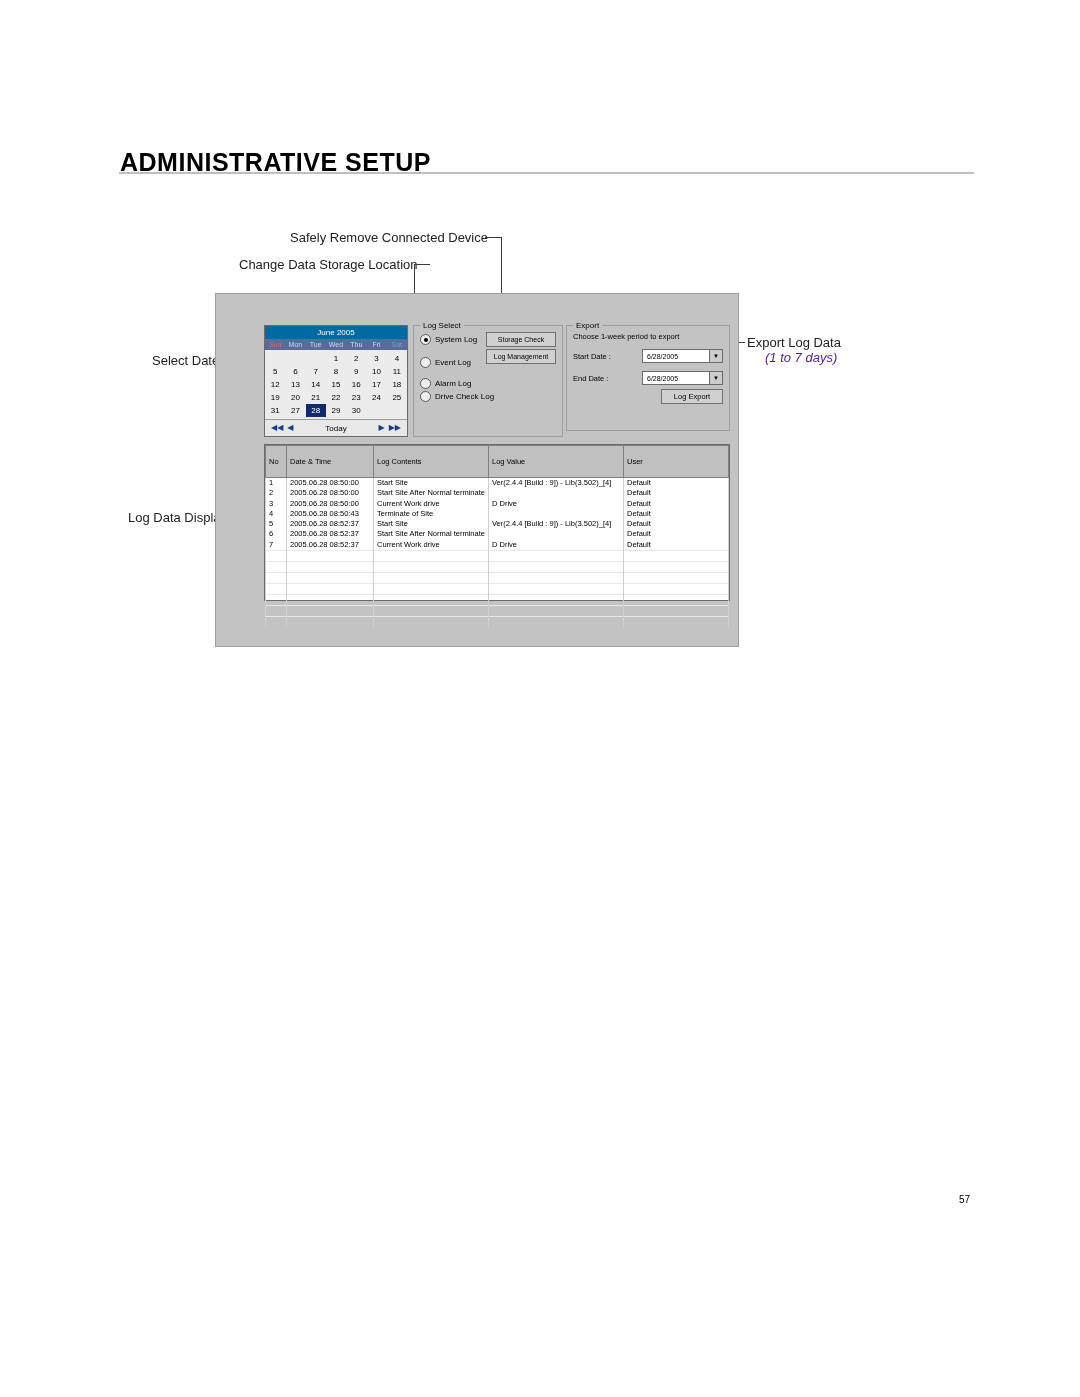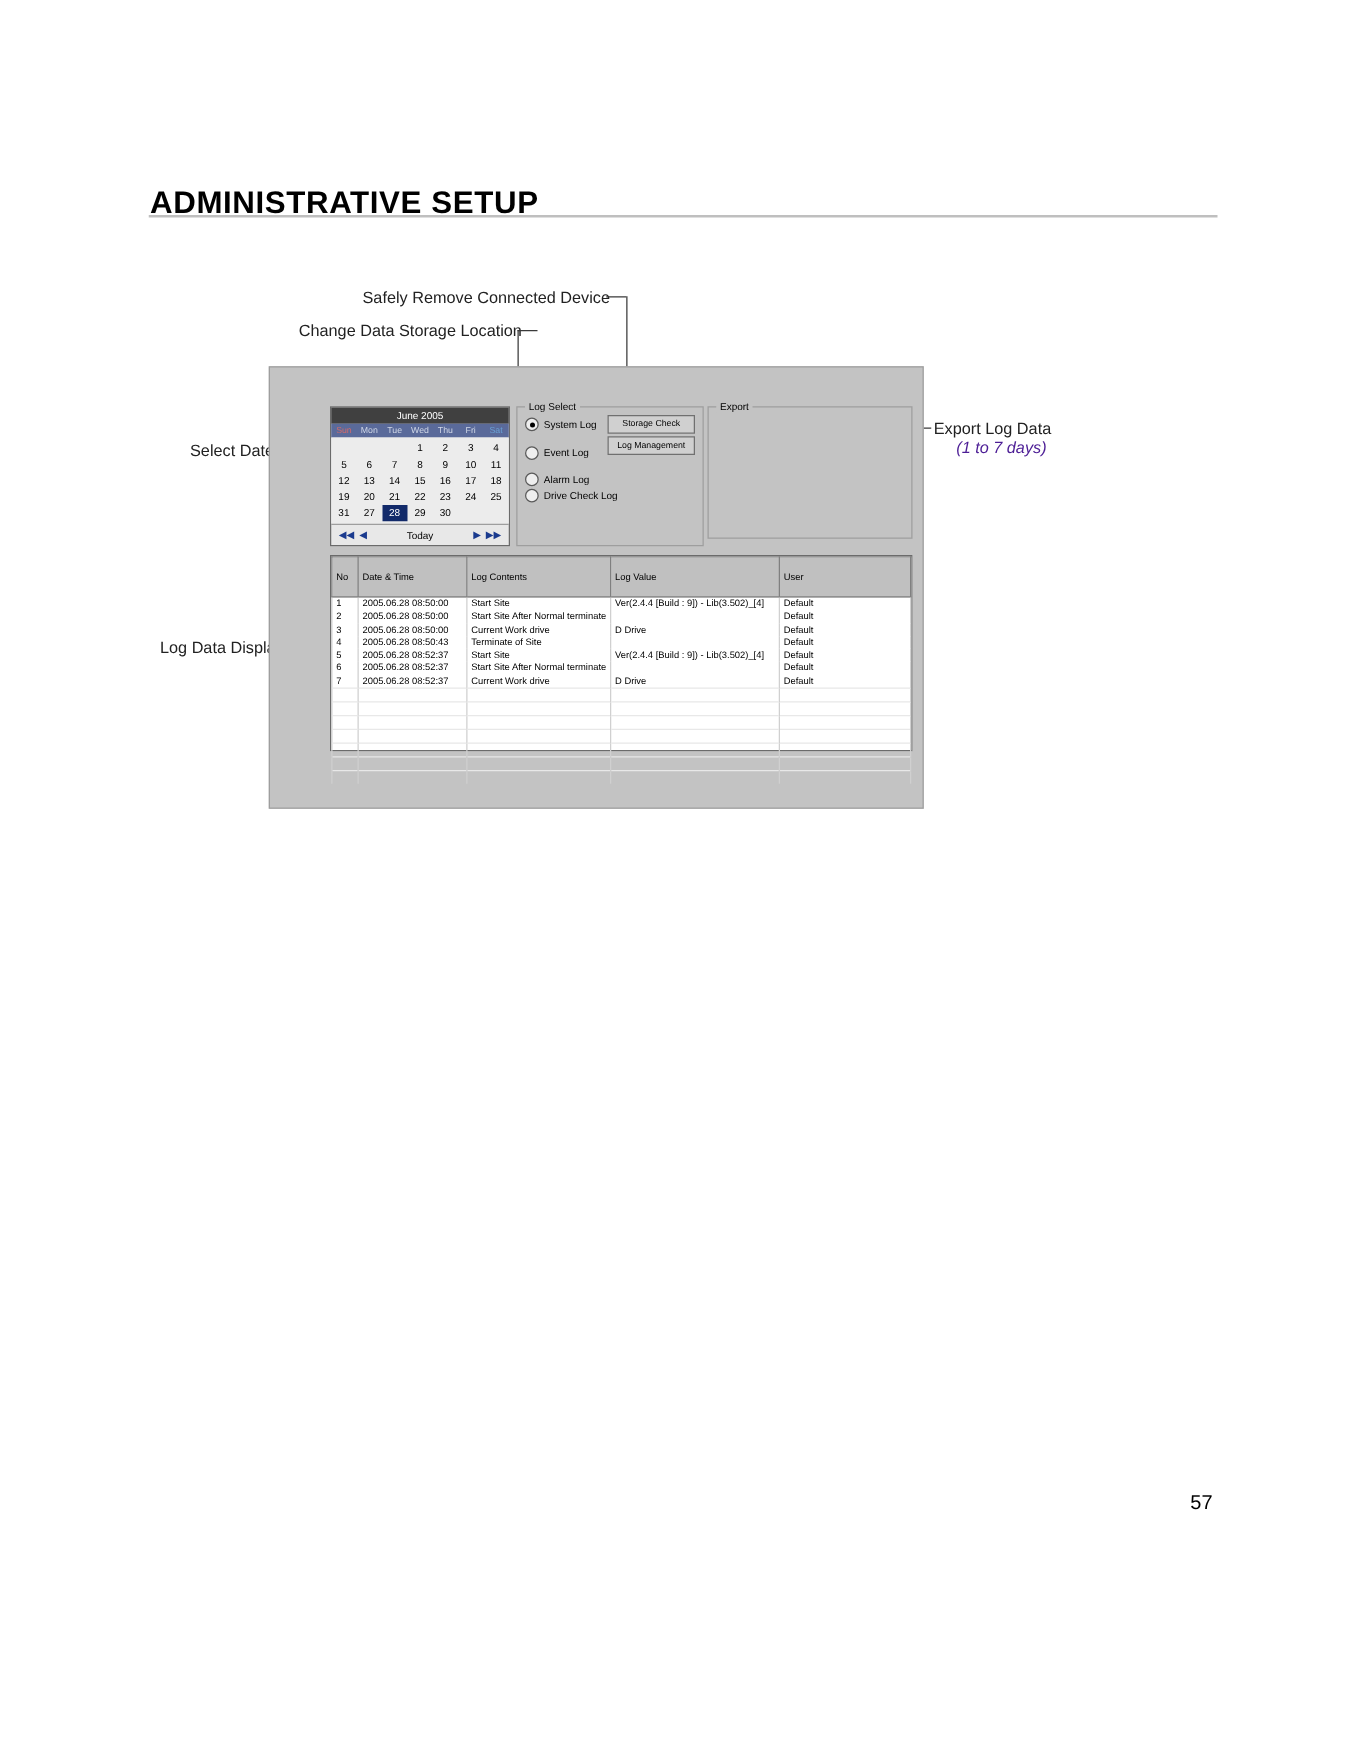--- a/index.html
+++ b/index.html
@@ -1,31 +1,31 @@
 <!DOCTYPE html>
 <html><head>
 <meta charset="utf-8">
 <style>
   html,body{margin:0;padding:0;background:#fff;}
   body{width:1080px;height:1397px;font-family:Arial,Helvetica,sans-serif;position:relative;color:#000;}
   .page-title{position:absolute;left:120px;top:131px;font-weight:bold;font-size:25px;letter-spacing:0.5px;}
   .title-rule{position:absolute;left:119px;top:164px;width:855px;border:none;border-top:2px solid #bfbfbf;}
-  .page-num{position:absolute;right:110px;top:1194px;font-size:16px;}
+  .page-num{position:absolute;right:110px;top:1194px;font-size:10px;}
 
   
   .dlg{position:absolute;left:215px;top:293px;width:522px;height:352px;background:#c3c3c3;border:1px solid #9e9e9e;}
 
   
   .tabs{position:absolute;top:10px;right:8px;display:flex;gap:4px;}
   .tab{background:#d9d9d9;border:1px solid #808080;font-size:8px;padding:3px 6px;white-space:nowrap;height:10px;display:flex;align-items:center;}
   .tab.active{background:#e2e2e2;}
 
   
   .cal{position:absolute;left:48px;top:31px;width:142px;border:1px solid #6b6b6b;background:#e8e8e8;font-size:7px;}
-  .cal-head{background:#404040;color:#fff;text-align:center;font-size:8px;padding:2px 0;}
+  .cal-head{background:#0369a1;color:#fff;text-align:center;font-size:8px;padding:2px 0;}
   .cal-days{display:flex;background:#5a6a9a;color:#cfd6e6;}
   .cal-days span{flex:1;text-align:center;line-height:11px;font-size:7px;}
   .cal-days .sun{color:#d46a6a;}
   .cal-days .sat{color:#6aa0d4;}
   .cal-grid{display:grid;grid-template-columns:repeat(7,1fr);background:#ececec;padding:2px 0 2px;}
   .cal-grid span{text-align:center;line-height:13px;font-size:8px;}
   .cal-grid .sel{background:#122a6a;color:#fff;}
   .cal-foot{display:flex;align-items:center;border-top:1px solid #9e9e9e;height:16px;padding:0 4px;}
   .cal-foot .arw{color:#1a3a8e;font-size:8px;padding:0 2px;line-height:1;}
   .cal-foot-title{flex:1;text-align:center;font-size:8px;}
@@ -167,20 +167,34 @@
         <span>Drive Check Log</span>
       </div>
     <div class="radio-btns">
       <div class="mini-btn">Storage Check</div>
       <div class="mini-btn">Log Management</div>
     </div>
   </div>
 
   <div class="grp export-grp">
     <span class="grp-title">Export</span>
+    <div class="export-inner">
+      <div>Choose 1-week period to export</div>
+      <div class="date-row" style="margin-top:8px">
+        <label>Start Date :</label>
+        <span class="date-box">6/28/2005</span>
+        <span class="drop-arw">▼</span>
+      </div>
+      <div class="date-row" style="margin-top:8px">
+        <label>End Date :</label>
+        <span class="date-box">6/28/2005</span>
+        <span class="drop-arw">▼</span>
+      </div>
+      <div class="log-export-btn">Log Export</div>
+    </div>
   </div>
 
   <div class="log-table">
     <table>
       <thead>
           <tr>
         <th style="width:14px">No</th>
         <th style="width:80px">Date &amp; Time</th>
         <th style="width:108px">Log Contents</th>
         <th style="width:128px">Log Value</th>

